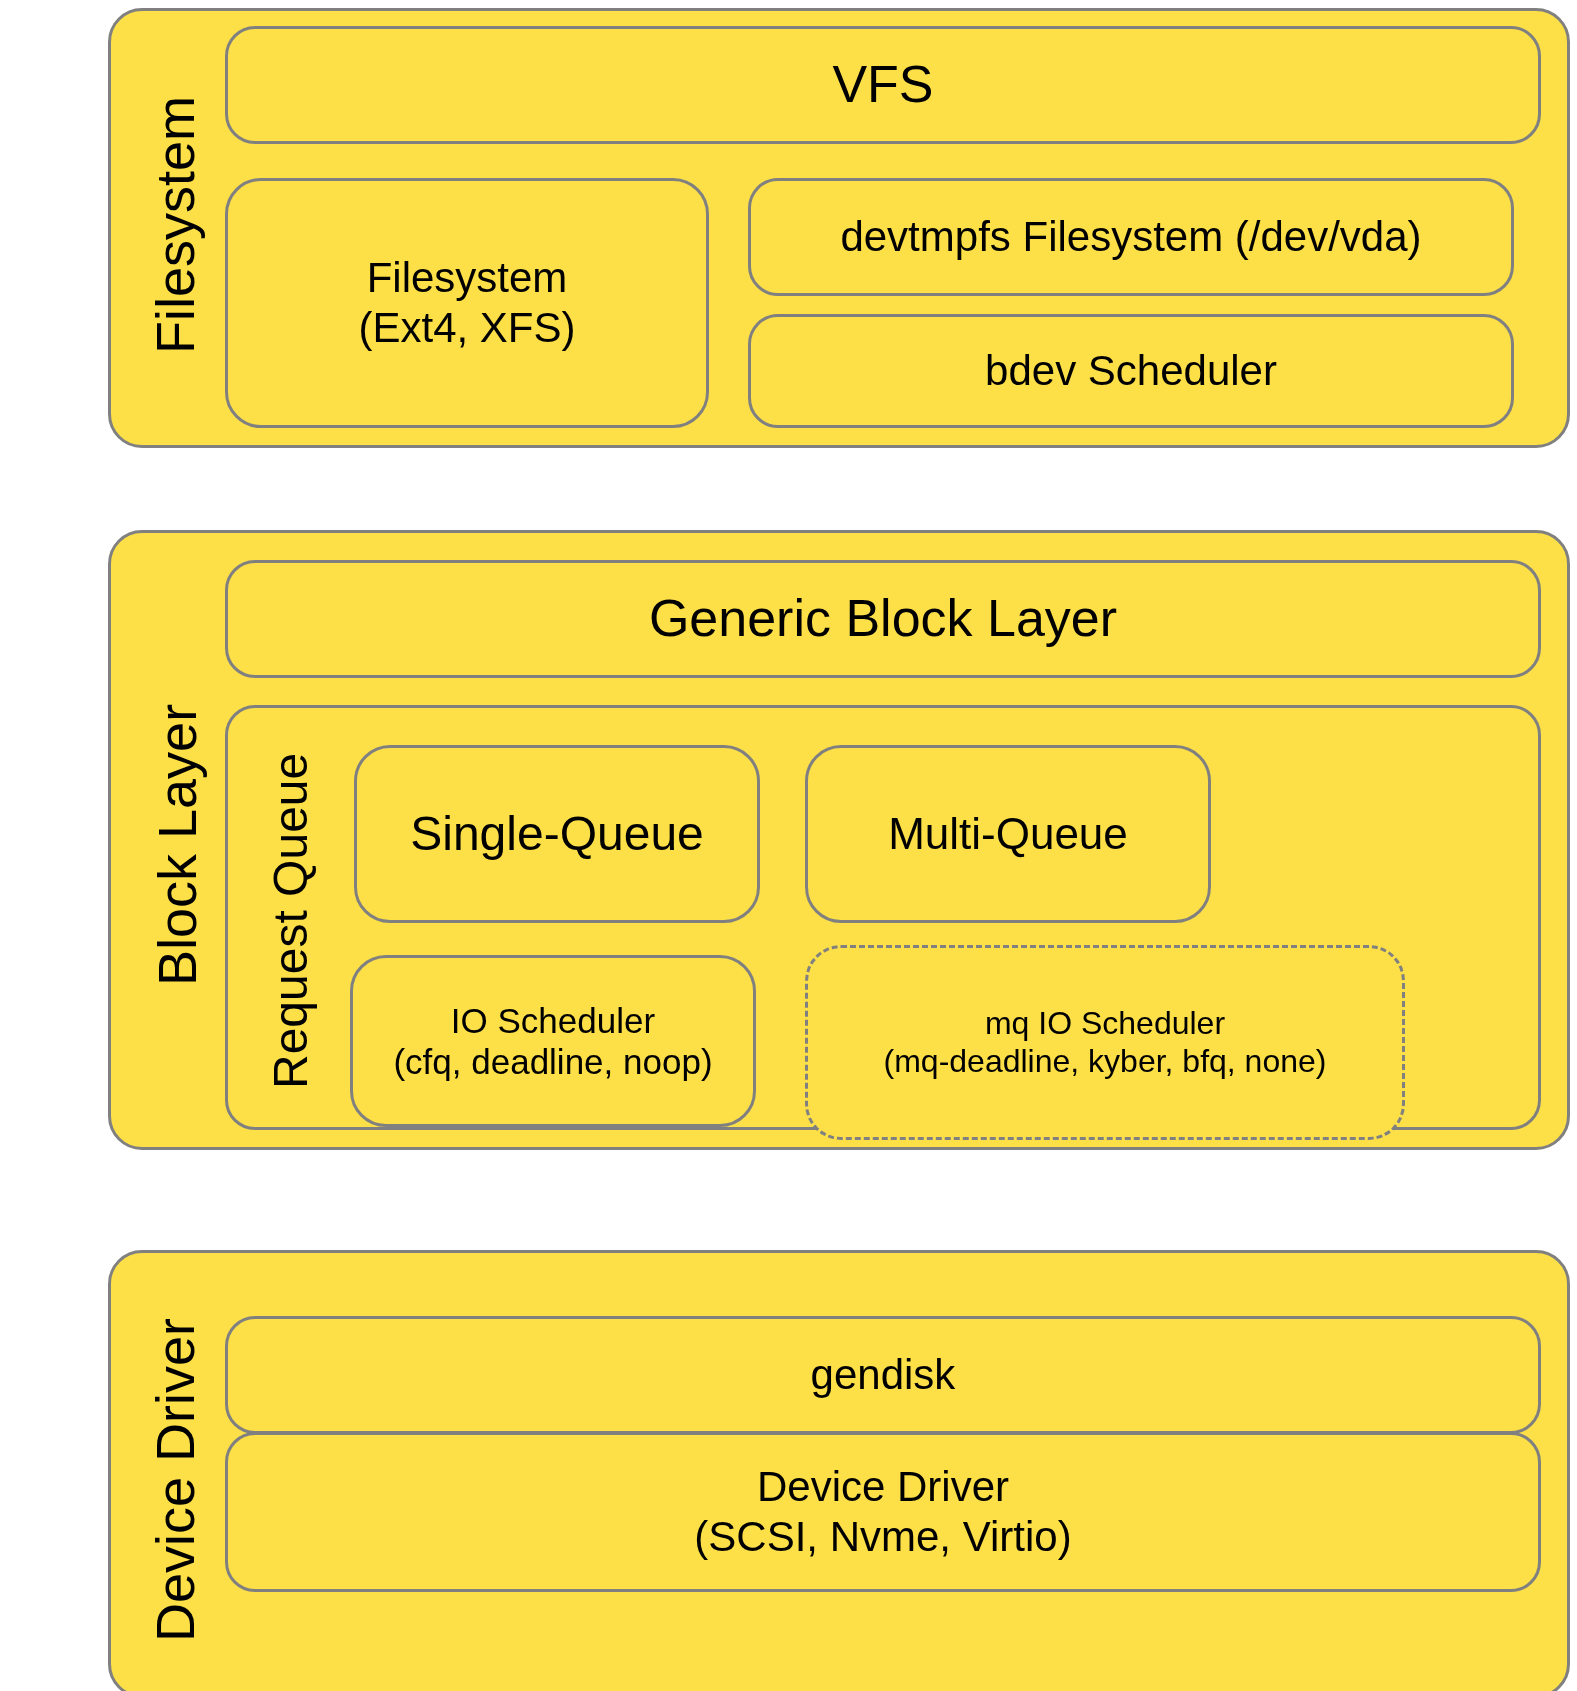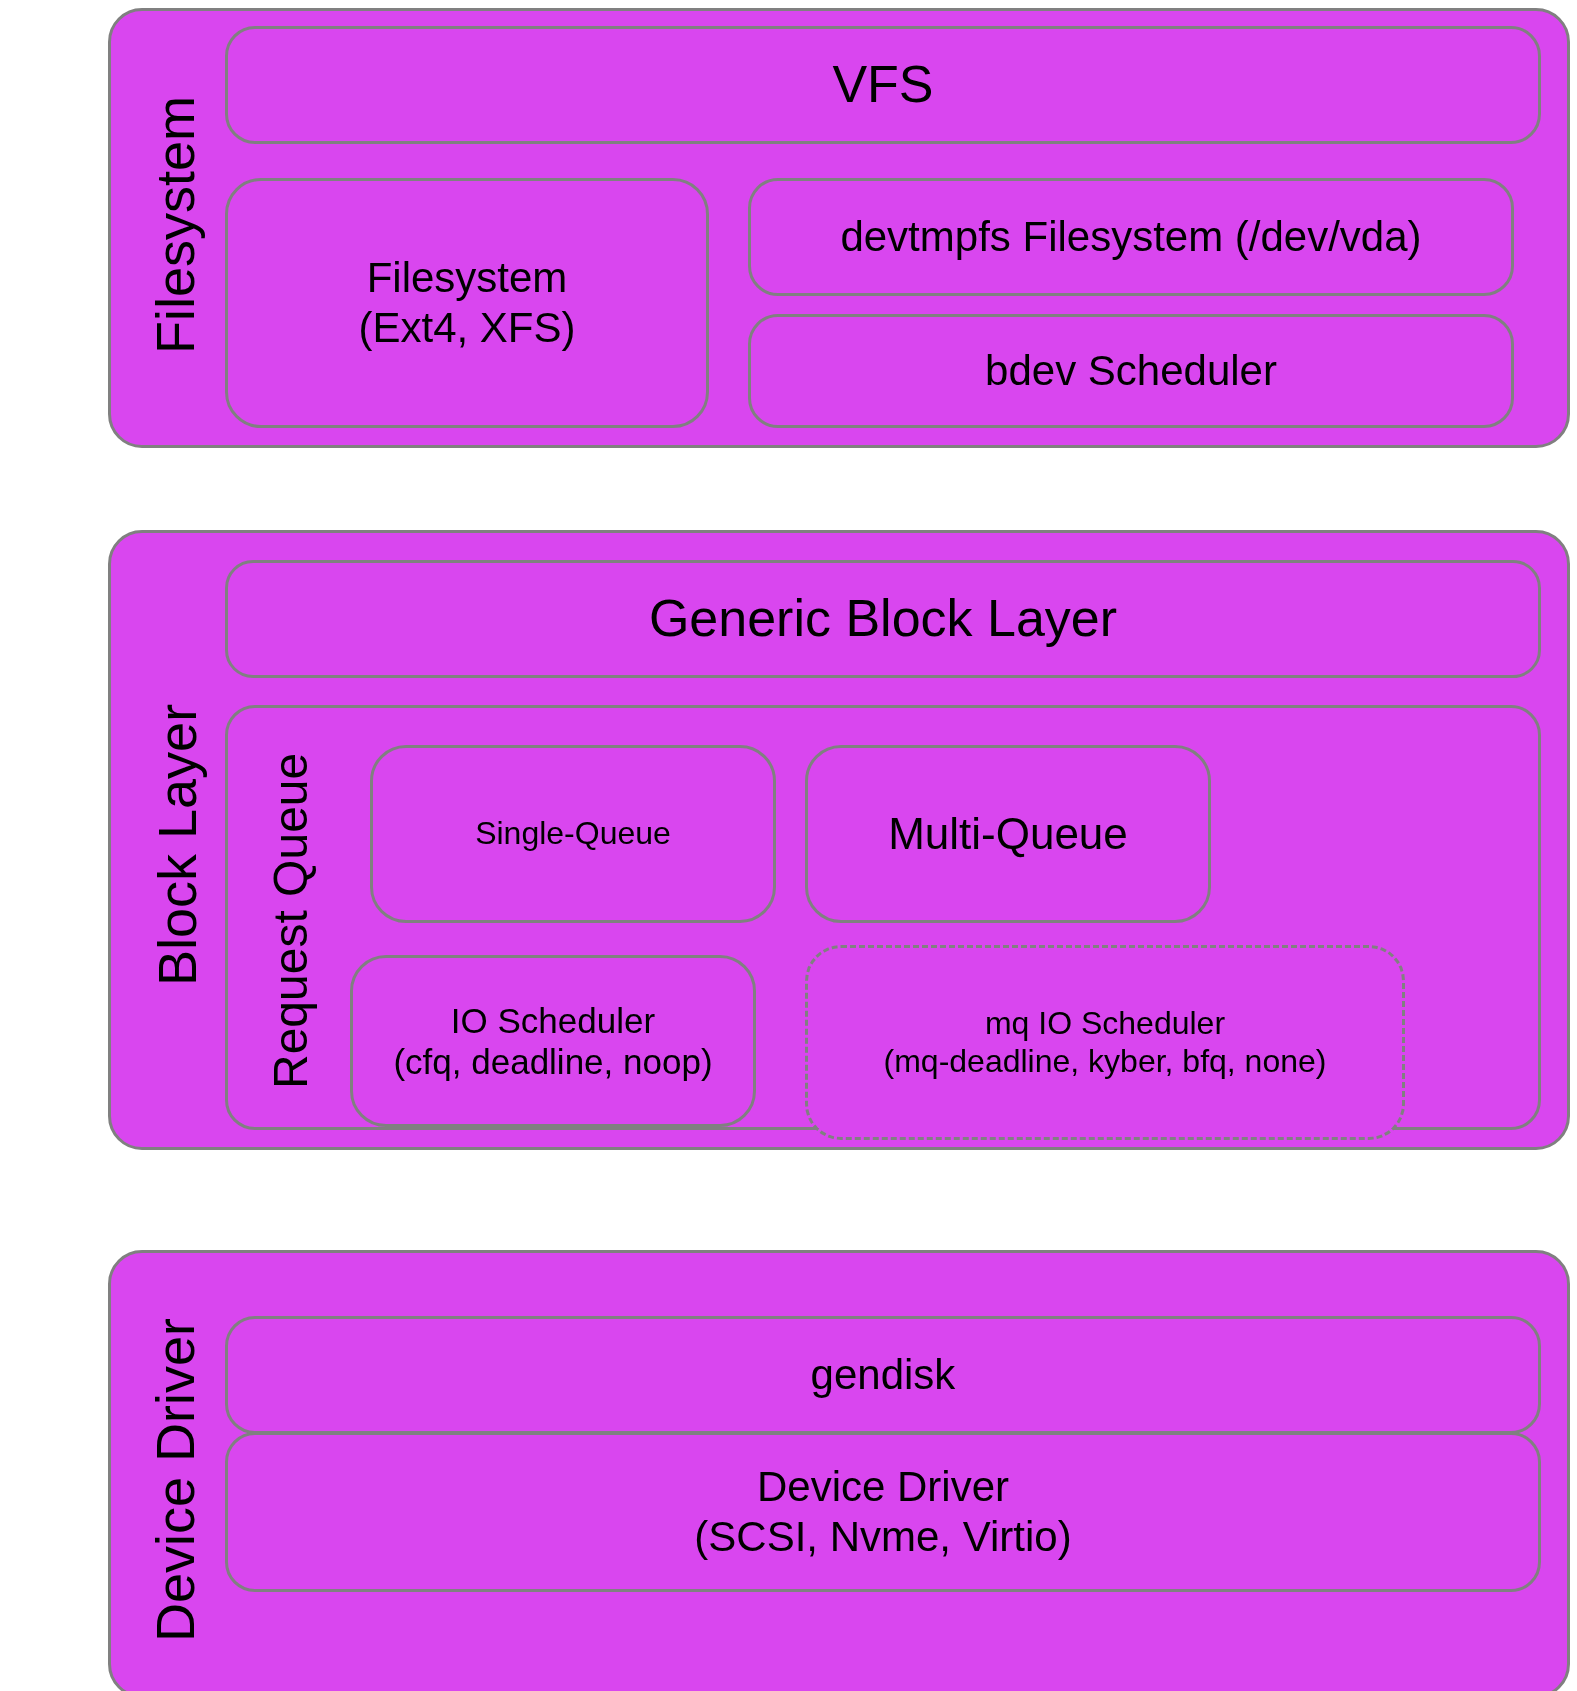--- a/index.html
+++ b/index.html
@@ -21,21 +21,21 @@
     width: 1577px;
     height: 1691px;
     background: #ffffff;
   }
 
   
   .box {
     position: absolute;
     box-sizing: border-box;
     border: 3px solid #808080;
-    background: #d946ef;
+    background: #fde047;
     display: flex;
     align-items: center;
     justify-content: center;
     text-align: center;
   }
   .box.dashed {
     border-style: dashed;
     border-width: 3px;
   }
 
@@ -73,24 +73,24 @@
   #fs-group       { left: 108px;  top: 8px;    width: 1462px; height: 440px; }
   #fs-label       { left: 140px;  top: 55px;   width: 70px;   height: 340px; font-size: 54px; }
   #vfs-box        { left: 225px;  top: 26px;   width: 1316px; height: 118px; font-size: 52px; }
   #fs-ext4-box    { left: 225px;  top: 178px;  width: 484px;  height: 250px; font-size: 42px; }
   #devtmpfs-box   { left: 748px;  top: 178px;  width: 766px;  height: 118px; font-size: 42px; text-align: right; }
   #bdev-box       { left: 748px;  top: 314px;  width: 766px;  height: 114px; font-size: 42px; }
 
   
   #bl-group       { left: 108px;  top: 530px;  width: 1462px; height: 620px; }
   #bl-label       { left: 142px;  top: 690px;  width: 70px;   height: 310px; font-size: 54px; }
-  #gbl-box        { left: 225px;  top: 560px;  width: 1316px; height: 118px; font-size: 52px; border-radius: 28px; }
+  #gbl-box        { left: 225px;  top: 560px;  width: 1316px; height: 118px; font-size: 52px; }
   #rq-group       { left: 225px;  top: 705px;  width: 1316px; height: 425px; border-radius: 30px; }
   #rq-label       { left: 258px;  top: 745px;  width: 66px;   height: 352px; font-size: 48px; }
-  #sq-box         { left: 370px;  top: 745px;  width: 406px;  height: 178px; font-size: 32px; }
+  #sq-box         { left: 354px;  top: 745px;  width: 406px;  height: 178px; font-size: 48px; }
   #mq-box         { left: 805px;  top: 745px;  width: 406px;  height: 178px; font-size: 44px; }
   #iosched-box    { left: 350px;  top: 955px;  width: 406px;  height: 172px; font-size: 35px; }
   #mqiosched-box  { left: 805px;  top: 945px;  width: 600px;  height: 195px; font-size: 32px; }
 
   
   #dd-group       { left: 108px;  top: 1250px; width: 1462px; height: 448px; }
   #dd-label       { left: 140px;  top: 1295px; width: 70px;   height: 370px; font-size: 54px; }
   #gendisk-box    { left: 225px;  top: 1316px; width: 1316px; height: 118px; font-size: 42px; }
   #devdrv-box     { left: 225px;  top: 1432px; width: 1316px; height: 160px; font-size: 42px; }
 </style>

